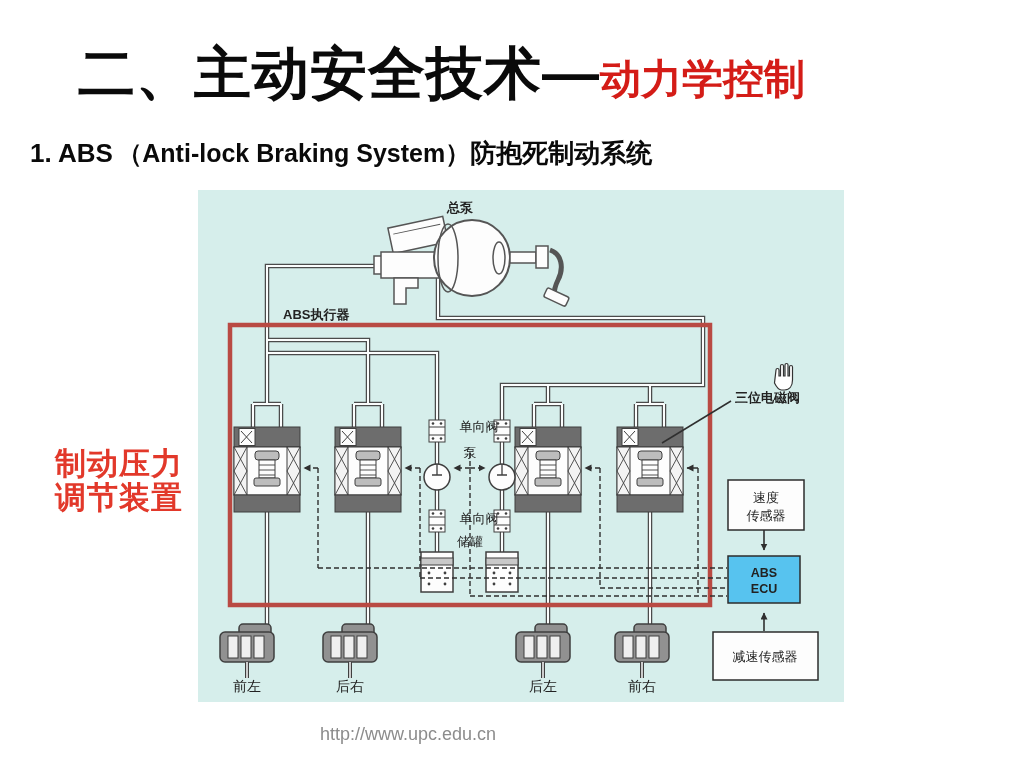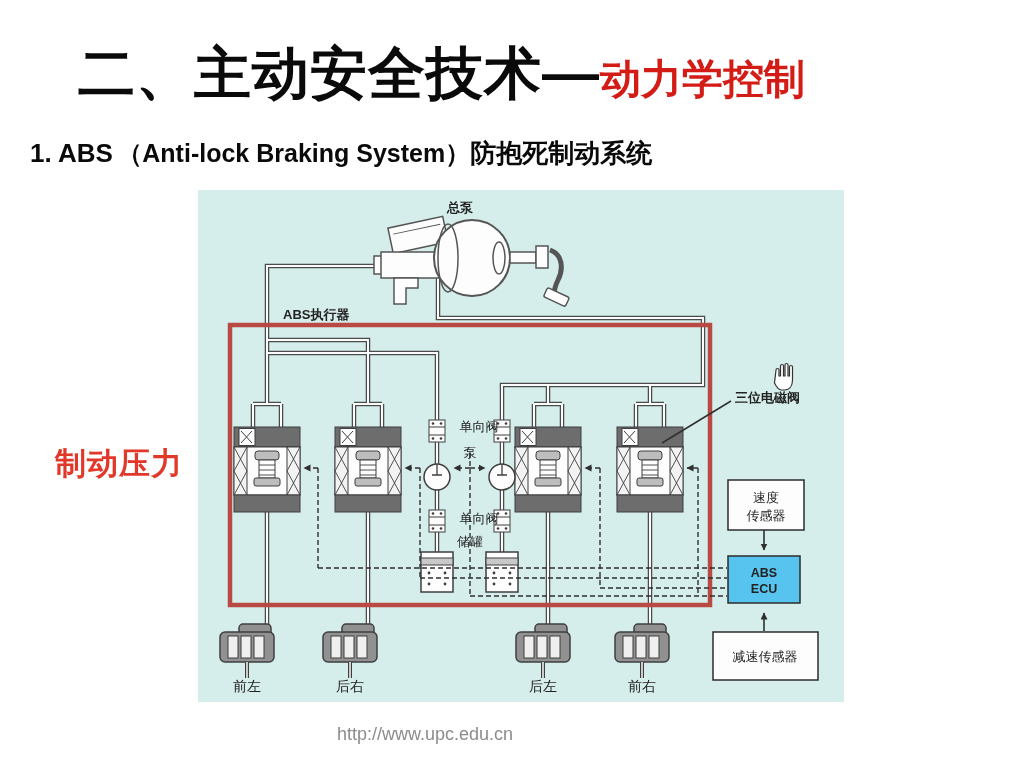--- a/index.html
+++ b/index.html
@@ -13,39 +13,40 @@
 
   .subtitle{position:absolute;left:30px;top:136px;white-space:nowrap;color:#0a0a0a;text-align:right;}
   .subtitle .s-b{font-size:26px;font-weight:700;}
   .subtitle .s-p{font-size:25px;font-weight:600;}
 
   .side-label{position:absolute;left:55px;top:412px;color:#e2382a;
               font-size:31px;font-weight:700;line-height:34px;letter-spacing:1px;margin-top:35px;}
 
   .diagram{position:absolute;left:198px;top:190px;width:646px;height:512px;}
 
-  .footer{position:absolute;left:17px;top:724px;width:816px;text-align:center;
+  .footer{position:absolute;left:0;top:724px;width:816px;text-align:center;
           color:#8c8c8c;font-size:18px;}
 
   svg text{font-family:"Liberation Sans","DejaVu Sans",sans-serif;fill:#222;}
   .lbl{font-size:13px;}
   .lbl-b{font-size:13px;font-weight:600;}
   .pump-lbl{font-size:13px;}
 </style>
 </head>
 <body>
 
 <div class="slide">
 
   <div class="title"><span class="t-black">二、主动安全技术—</span><span class="t-red">动力学控制</span></div>
 
   <div class="subtitle"><span class="s-b">1. ABS</span> <span class="s-p">（Anti-lock Braking System）</span><span class="s-b">防抱死制动系统</span></div>
 
   <div class="side-label">
     <div>制动压力</div>
+    <div>调节装置</div>
   </div>
 
   <svg class="diagram" viewBox="0 0 646 512" xmlns="http://www.w3.org/2000/svg">
     <defs>
       <marker id="arr" markerWidth="9" markerHeight="9" refX="6.5" refY="3.5" orient="auto" markerUnits="userSpaceOnUse">
         <path d="M0,0 L7,3.5 L0,7 z" fill="#2f2f2f"></path>
       </marker>
 
       <g id="valveSym">
         <rect x="-33" y="0" width="66" height="20" fill="#6d6d6d" stroke="#3f3f3f"></rect>

